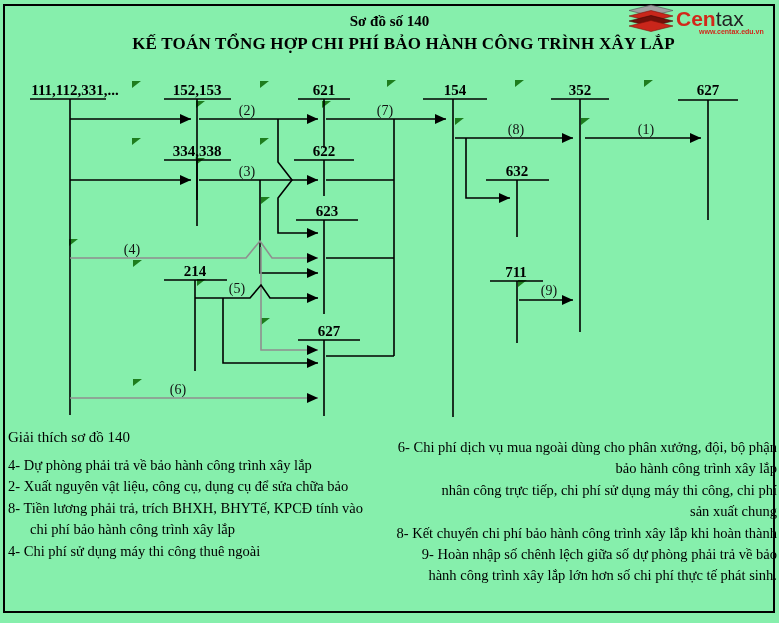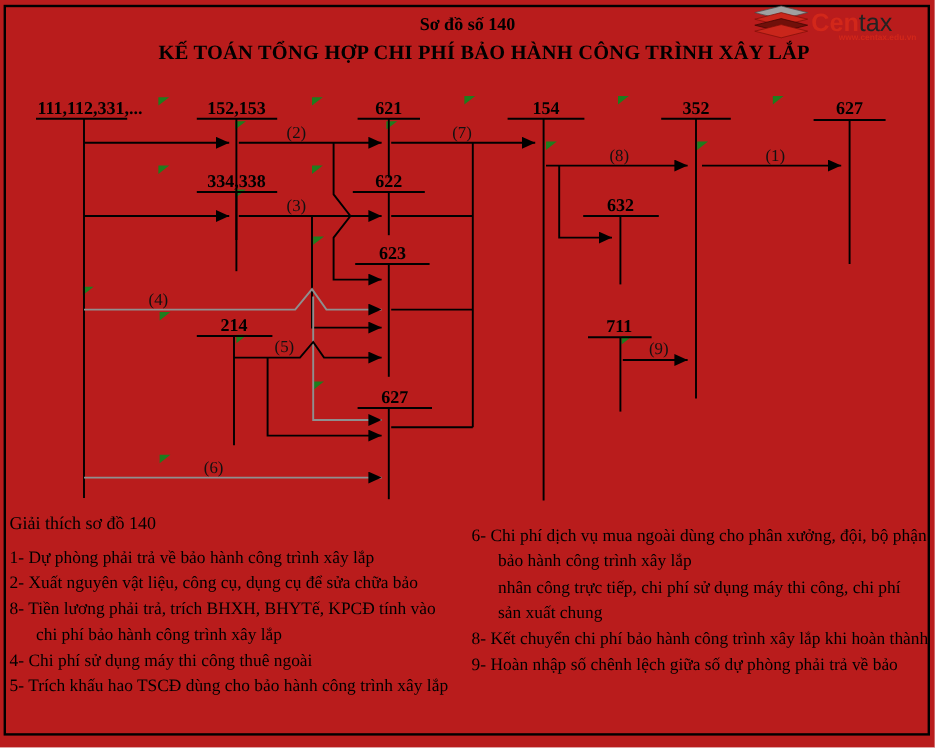--- a/index.html
+++ b/index.html
@@ -1,33 +1,33 @@
 <!DOCTYPE html>
 <html><head>
 <meta charset="utf-8">
 <style>
   html,body{margin:0;padding:0;background:#fff;}
-  .page{position:relative;width:779px;height:623px;background:#b91c1c;overflow:hidden;
+  .page{position:relative;width:779px;height:623px;background:#86efac;overflow:hidden;
         font-family:"Liberation Serif","DejaVu Serif",serif;color:#000;}
   .frame{position:absolute;left:3px;top:4px;width:772px;height:609px;
          border:2px solid #000;box-sizing:border-box;}
   .titles{position:absolute;left:0;top:13px;width:779px;text-align:center;}
   .t1{font-size:15px;font-weight:bold;}
   .t2{font-size:17px;font-weight:bold;margin-top:4px;letter-spacing:.2px;margin-left:28px;}
   .logo{position:absolute;left:627px;top:4px;width:150px;height:32px;}
   .diagram{position:absolute;left:0;top:0;}
   .ln{stroke:#000;stroke-width:1.6;fill:none;}
   .gray{stroke:#8f8f8f;}
   .arr{marker-end:url(#ah);}
   .acct{font-family:"Liberation Serif","DejaVu Serif",serif;font-size:15px;font-weight:bold;
         text-anchor:middle;fill:#000;}
   .flab{font-family:"Liberation Serif","DejaVu Serif",serif;font-size:14px;
         text-anchor:middle;fill:#111;}
   .legend-left{position:absolute;left:8px;top:429px;width:395px;}
-  .legend-right{position:absolute;left:393px;top:437px;width:384px;}
+  .legend-right{position:absolute;left:393px;top:437px;width:384px;text-align:right;}
   .lg-head{font-size:15px;font-weight:normal;height:26px;}
   .lline{font-size:14.5px;line-height:21.4px;white-space:nowrap;}
   .ind{padding-left:22px;}
 </style>
 </head>
 <body>
 
 <div class="page">
 
   <div class="frame"></div>
@@ -174,30 +174,30 @@
     <text class="flab" x="132" y="254">(4)</text>
     <text class="flab" x="237" y="293">(5)</text>
     <text class="flab" x="178" y="394">(6)</text>
     <text class="flab" x="385" y="115">(7)</text>
     <text class="flab" x="516" y="134">(8)</text>
     <text class="flab" x="549" y="295">(9)</text>
   </svg>
 
   <div class="legend-left">
     <div class="lg-head">Giải thích sơ đồ 140</div>
-    <div class="lline">1- Dự phòng phải trả về bảo hành công trình xây lắp</div>
+    <div class="lline">4- Dự phòng phải trả về bảo hành công trình xây lắp</div>
     <div class="lline">2- Xuất nguyên vật liệu, công cụ, dụng cụ để sửa chữa bảo</div>
     <div class="lline">8- Tiền lương phải trả, trích BHXH, BHYTế, KPCĐ tính vào</div>
     <div class="lline ind">chi phí bảo hành công trình xây lắp</div>
     <div class="lline">4- Chi phí sử dụng máy thi công thuê ngoài</div>
-    <div class="lline">5- Trích khấu hao TSCĐ dùng cho bảo hành công trình xây lắp</div>
   </div>
 
   <div class="legend-right">
     <div class="lline">6- Chi phí dịch vụ mua ngoài dùng cho phân xưởng, đội, bộ phận</div>
     <div class="lline ind">bảo hành công trình xây lắp</div>
     <div class="lline ind">nhân công trực tiếp, chi phí sử dụng máy thi công, chi phí</div>
     <div class="lline ind">sản xuất chung</div>
     <div class="lline">8- Kết chuyển chi phí bảo hành công trình xây lắp khi hoàn thành</div>
     <div class="lline">9- Hoàn nhập số chênh lệch giữa số dự phòng phải trả về bảo</div>
+    <div class="lline ind">hành công trình xây lắp lớn hơn số chi phí thực tế phát sinh.</div>
   </div>
 
 </div>
 
 </body></html>

